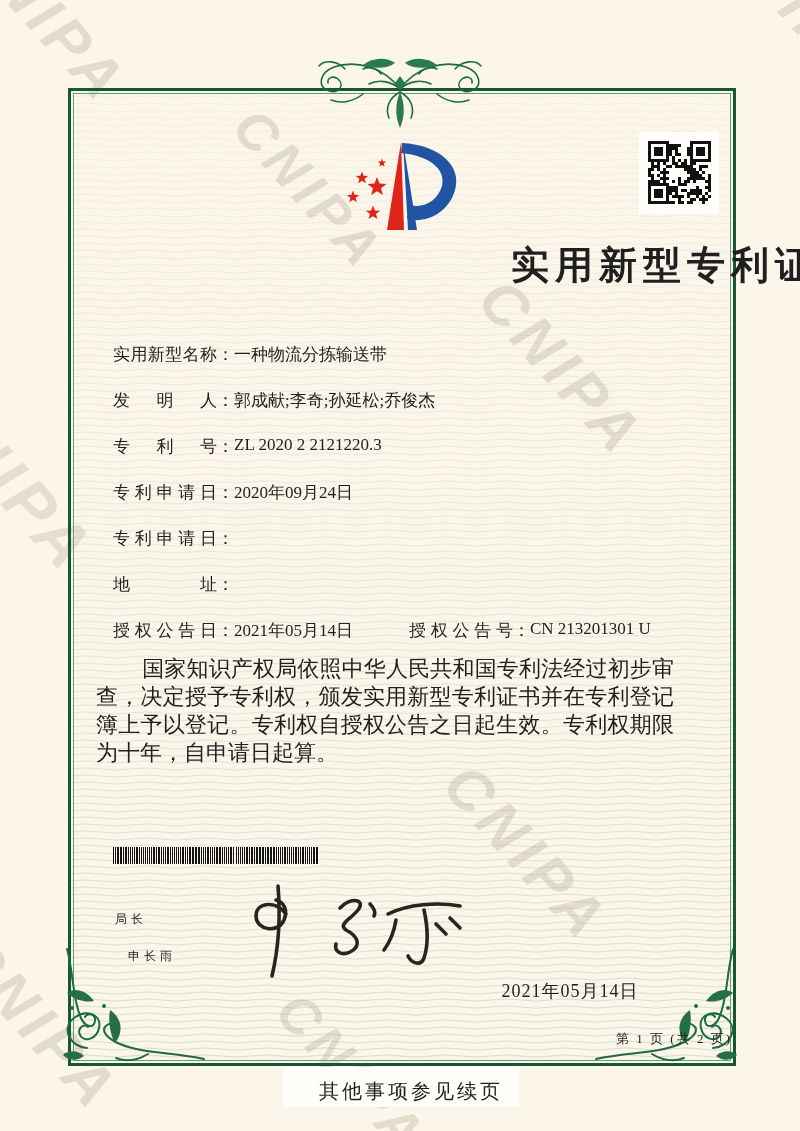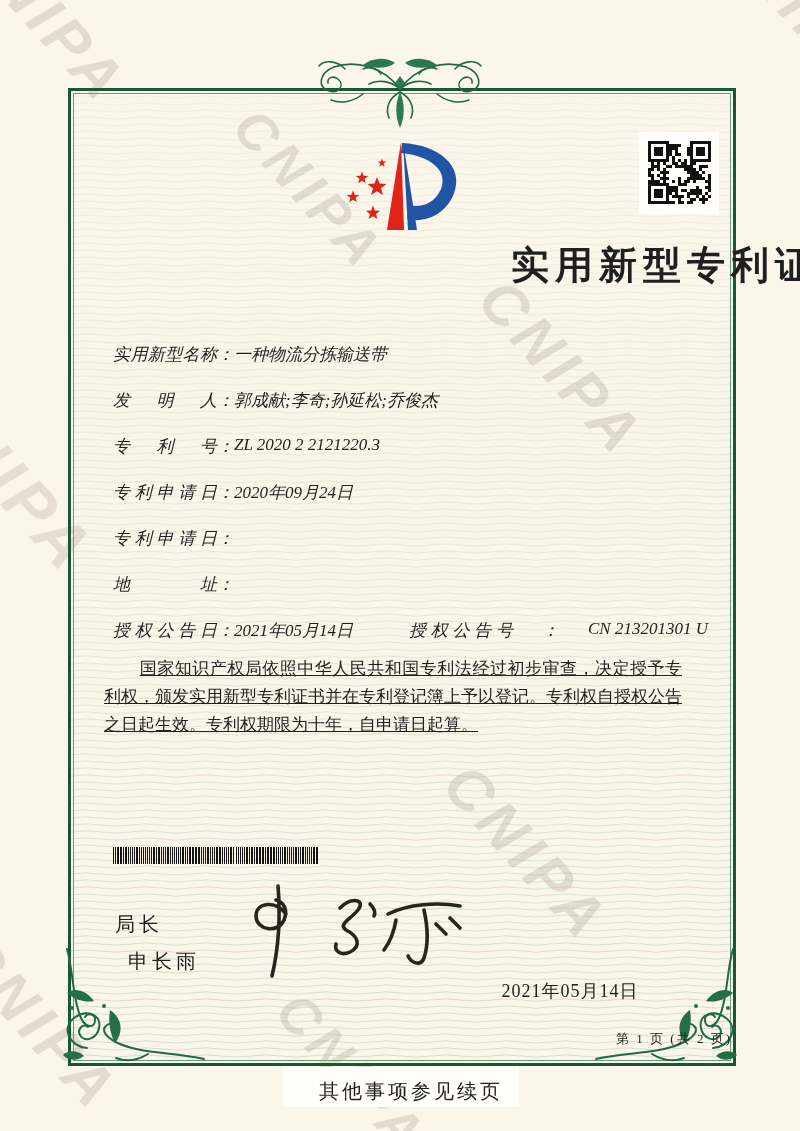--- a/index.html
+++ b/index.html
@@ -19,27 +19,27 @@
   
   .frame{position:absolute;left:68px;top:88px;width:662px;height:972px;border:3px solid #175732;z-index:2;}
   .frame::after{content:"";position:absolute;inset:2px;border:1px solid #649c7c;}
   .waves{position:absolute;left:71px;top:91px;z-index:2;pointer-events:none;}
   .orn{position:absolute;z-index:2;pointer-events:none;}
   
   .abs{position:absolute;z-index:3;}
   .cert-no{left:112px;top:133px;font-size:16px;letter-spacing:2px;}
   .qr-patch{left:639px;top:132px;width:80px;height:82px;background:#fffefb;}
   .title{left:68px;top:240px;width:795px;text-align:right;font-size:38px;font-weight:700;letter-spacing:6px;}
-  .row{left:113px;font-size:17px;display:flex;white-space:nowrap;font-style:italic;}
+  .row{left:113px;font-size:17px;display:flex;white-space:nowrap;}
   .row .lab{display:inline-block;width:104px;text-align:justify;text-align-last:justify;}
   .r0{top:343px}.r1{top:389px}.r2{top:435px}.r3{top:481px}.r4{top:527px}.r5{top:573px}.r6{top:619px}
-  .pair2{display:flex;margin-left:56px;gap:29px;}
-  .paras{left:104px;top:655px;width:578px;font-size:17px;line-height:28px;text-align:justify;text-decoration:underline;}
+  .pair2{display:flex;margin-left:56px;}
+  .paras{left:96px;top:655px;width:578px;font-size:22px;line-height:28px;text-align:justify;}
   .paras p{margin:0;text-indent:2.1em;}
-  .sig-label{font-family:Liberation Mono, monospace;font-size:20px;letter-spacing:4px;}
+  .sig-label{font-family:Liberation Mono, monospace;font-size:12px;letter-spacing:4px;}
   .sig-title{left:115px;top:911px;}
   .sig-name{left:115px;top:948px;margin-left:13px;}
   .date{left:460px;top:979px;width:220px;text-align:center;font-size:18px;letter-spacing:1px;}
   .pagenum{left:68px;top:1030px;width:664px;text-align:right;font-size:13px;letter-spacing:2px;}
   .cont-strip{left:283px;top:1067px;width:236px;height:40px;background:#fffef9;}
   .cont-text{left:283px;top:1078px;width:256px;text-align:center;font-size:20px;letter-spacing:3px;}
   svg{display:block;}
 </style>
 </head>
 <body>

